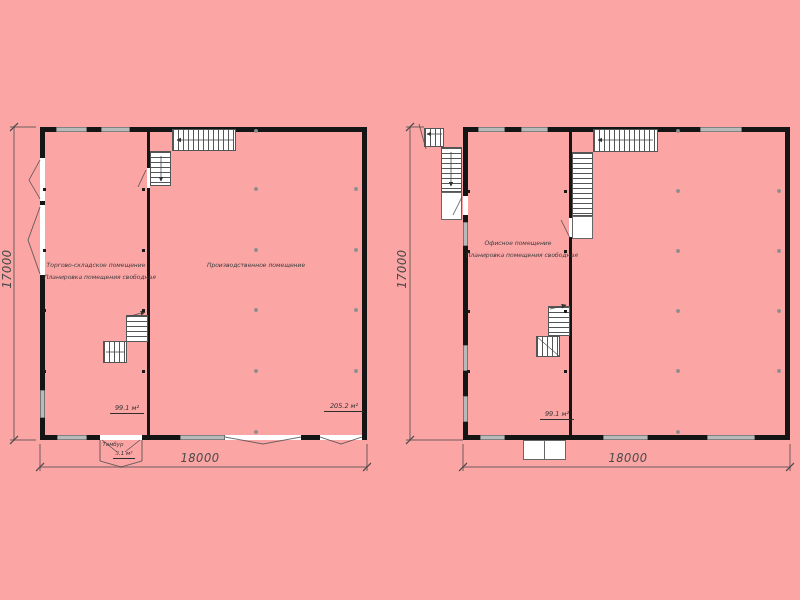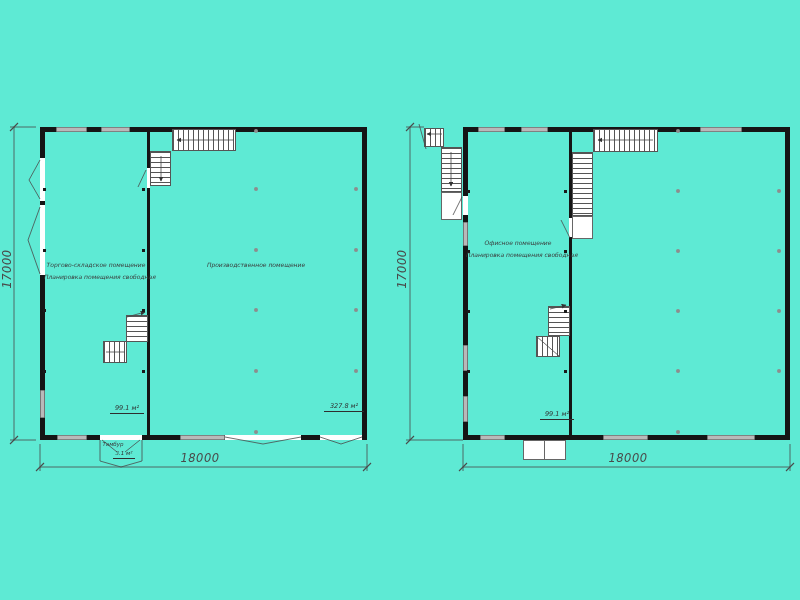--- a/index.html
+++ b/index.html
@@ -1,18 +1,18 @@
 <!DOCTYPE html>
 <html><head>
 <meta charset="utf-8">
 <style>
   * { margin:0; padding:0; box-sizing:border-box; }
   html,body { background:#fff; }
   #canvas {
-    position:relative; width:800px; height:600px; background:#5eead4; overflow:hidden;
+    position:relative; width:800px; height:600px; background:#fca5a5; overflow:hidden;
     font-family:"DejaVu Sans", sans-serif;
   }
   .wall { position:absolute; background:#151515; z-index:2; }
   .win  { position:absolute; background:#b9b9b9; box-shadow:inset 0 0 0 0.6px #4a4a4a; z-index:3; }
   .open { position:absolute; background:#ffffff; z-index:4; }
   .tread-h { position:absolute; border:1px solid #555; background-color:#fff;
     background-image:repeating-linear-gradient(to right,#555 0px,#555 1px,transparent 1px,transparent 5px); z-index:3; }
   .tread-v { position:absolute; border:1px solid #555; background-color:#fff;
     background-image:repeating-linear-gradient(to bottom,#555 0px,#555 1px,transparent 1px,transparent 5px); z-index:3; }
   .outline { position:absolute; border:1px solid #666; background:#fff; z-index:3; }
@@ -55,21 +55,21 @@
 
     <div class="tread-h" style="left:172px;top:129px;width:64px;height:22px;"></div>
     <div class="tread-v" style="left:150px;top:151px;width:21px;height:35px;"></div>
     <div class="tread-v" style="left:126px;top:315px;width:22px;height:27px;"></div>
     <div class="tread-h" style="left:103px;top:341px;width:24px;height:22px;"></div>
 
     <div class="lbl" style="left:44px;top:261px;width:104px;">Торгово-складское помещение</div>
     <div class="lbl" style="left:44px;top:273px;width:104px;">Планировка помещения свободная</div>
     <div class="lbl" style="left:204px;top:261px;width:104px;">Производственное помещение</div>
     <div class="area" style="left:110px;top:404px;width:34px;">99.1 м²</div>
-    <div class="area" style="left:324px;top:402px;width:40px;">327.8 м²</div>
+    <div class="area" style="left:324px;top:402px;width:40px;">205.2 м²</div>
     <div class="lbl" style="left:100px;top:440px;width:26px;font-size:5.5px;">Тамбур</div>
     <div class="area" style="left:113px;top:449px;width:22px;font-size:5.5px;">3.1 м²</div>
     <div class="dim" style="left:160px;top:451px;width:80px;">18000</div>
     <div class="dim vdim" style="left:-17px;top:262px;width:48px;">17000</div>
   </div>
 
   <div>
 
     <div class="wall" style="left:463px;top:127px;width:327px;height:5px;"></div>
     <div class="wall" style="left:463px;top:435px;width:327px;height:5px;"></div>

